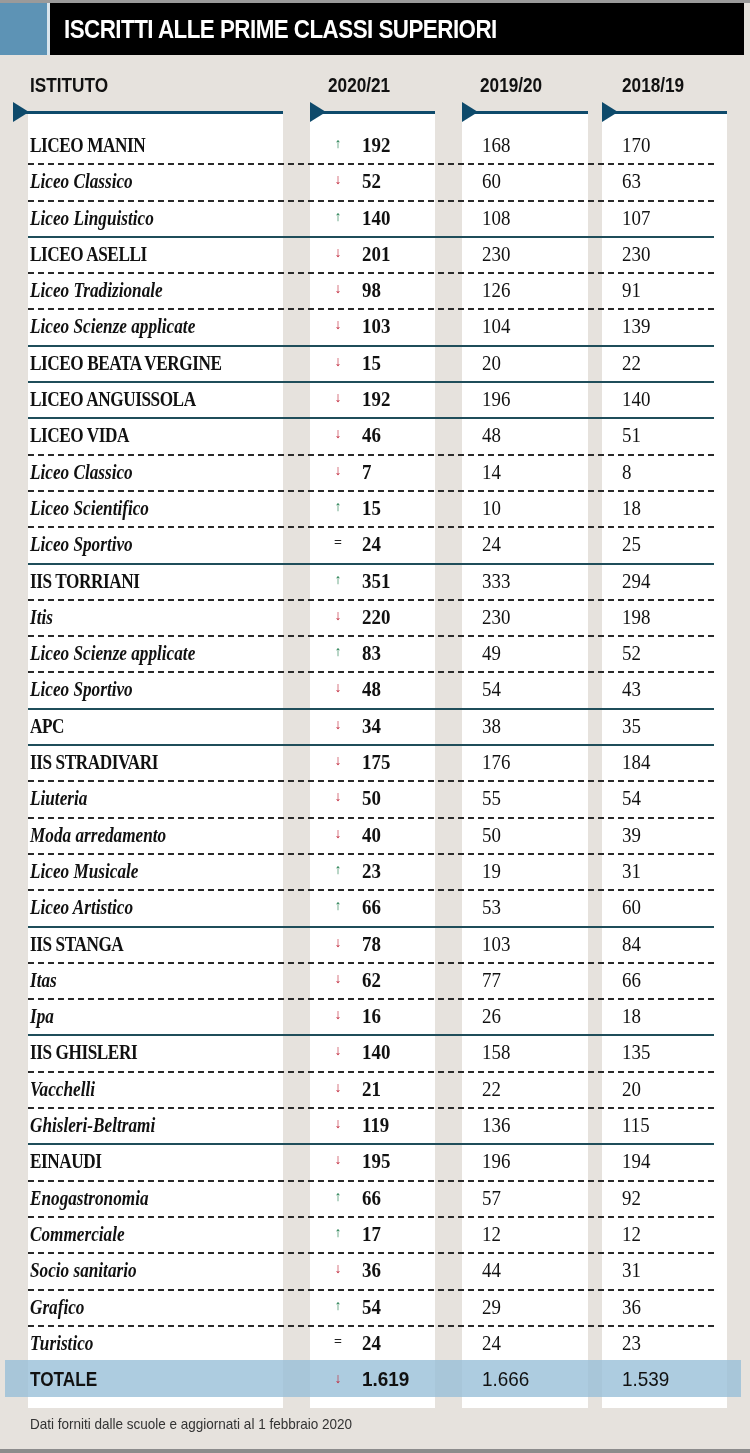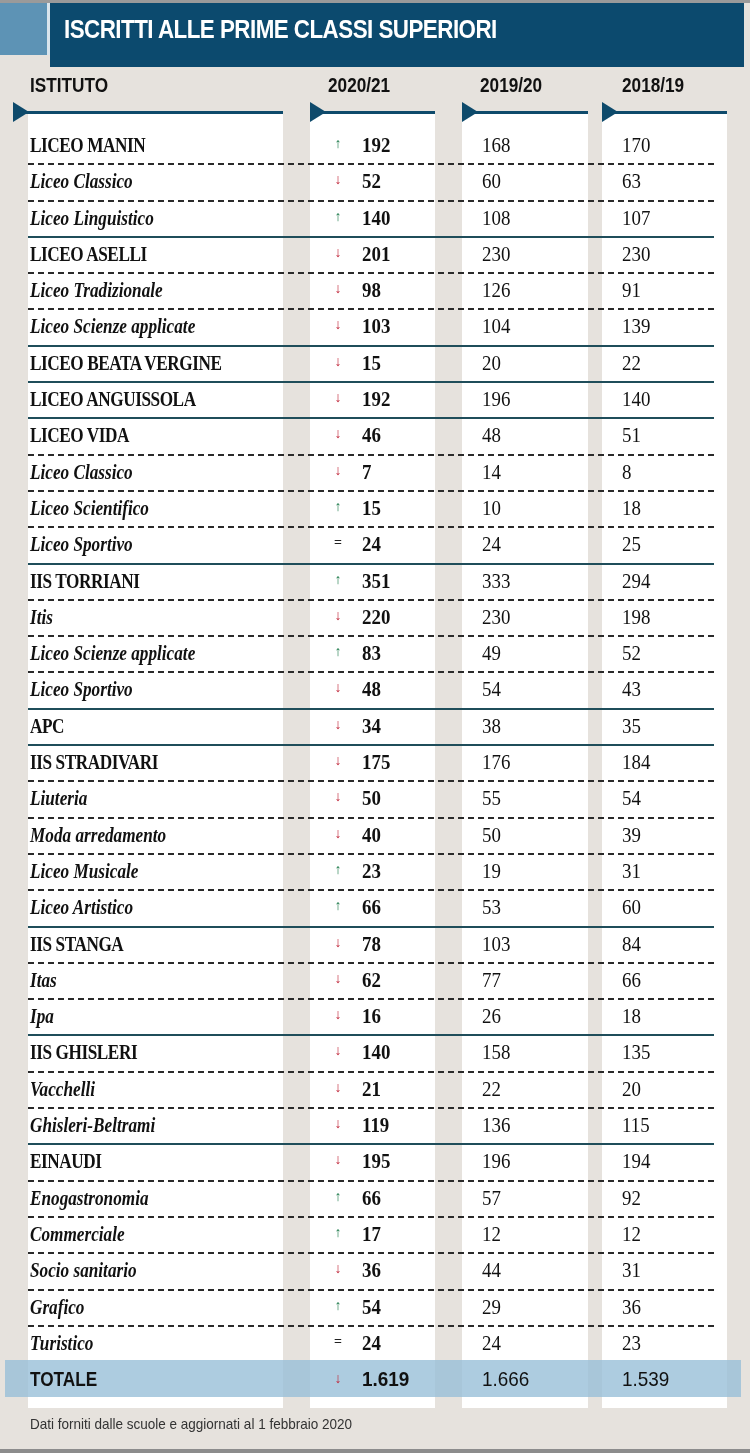--- a/index.html
+++ b/index.html
@@ -7,21 +7,21 @@
     width: 750px; height: 1453px; overflow: hidden;
     background: #e6e2dd;
     font-family: "Liberation Sans", sans-serif;
     position: relative;
   }
   .top-border { position: absolute; left: 0; top: 0; width: 750px; height: 3px; background: #9a9a9a; }
   .bottom-border { position: absolute; left: 0; bottom: 0; width: 750px; height: 4px; background: #8c8c8c; }
   .title-bar { position: absolute; left: 0; top: 3px; width: 748px; height: 52px; }
   .title-accent { position: absolute; left: 0; top: 0; width: 47px; height: 52px; background: #5d93b5; }
   .title-sep { position: absolute; left: 47px; top: 0; width: 3px; height: 52px; background: #d8e4ec; }
-  .title-main { position: absolute; left: 50px; top: 0; right: 4px; height: 64px; background: #0c4a6e; }
+  .title-main { position: absolute; left: 50px; top: 0; right: 4px; height: 52px; background: #000000; }
   .title-text {
     position: absolute; left: 14px; top: 11px;
     color: #ffffff; font-weight: bold; font-size: 26px;
     font-family: "Liberation Sans Narrow", "Liberation Sans", sans-serif;
     letter-spacing: -0.6px; transform: scaleX(0.86); transform-origin: left center;
     white-space: nowrap;
   }
   .col-strip { position: absolute; top: 112px; height: 1296px; background: #ffffff; }
   .col-head {
     position: absolute; top: 74px; font-weight: bold; font-size: 20px; color: #111;

